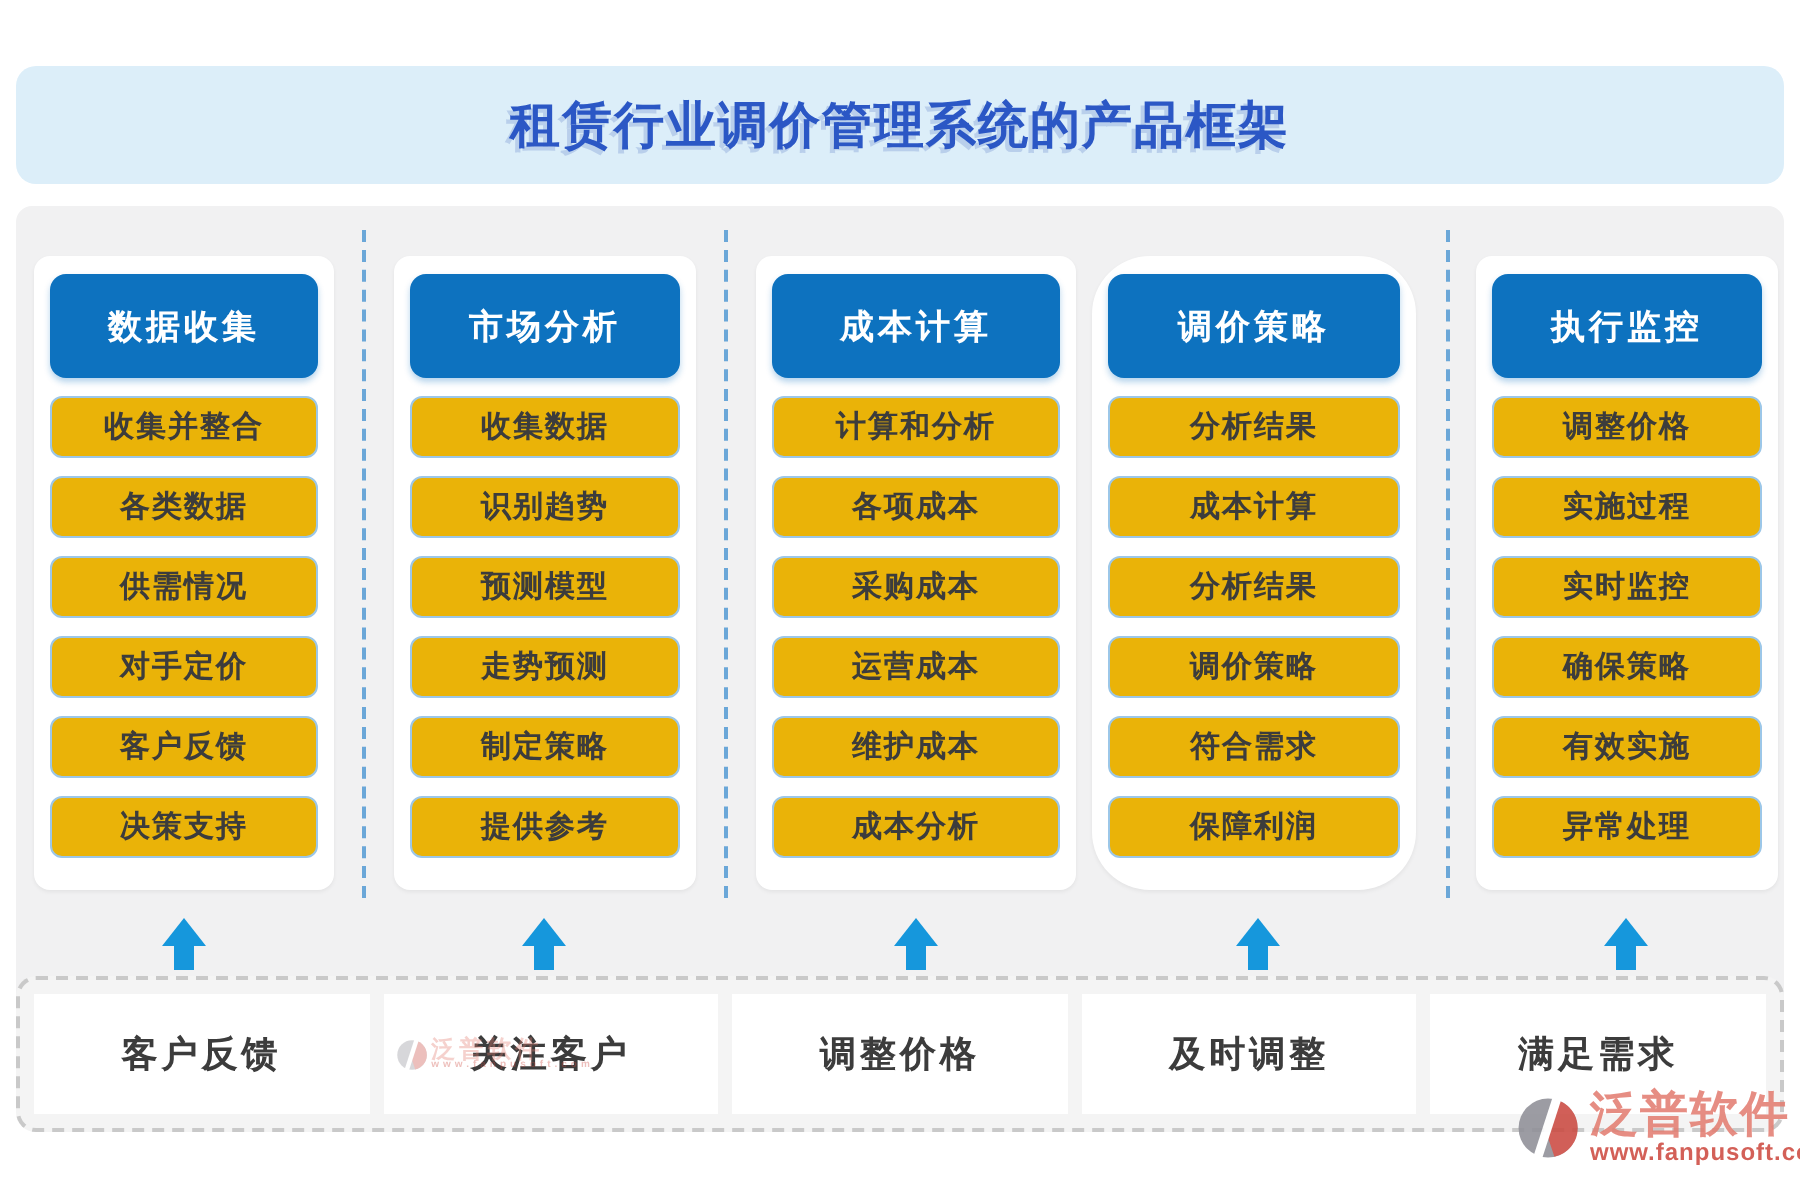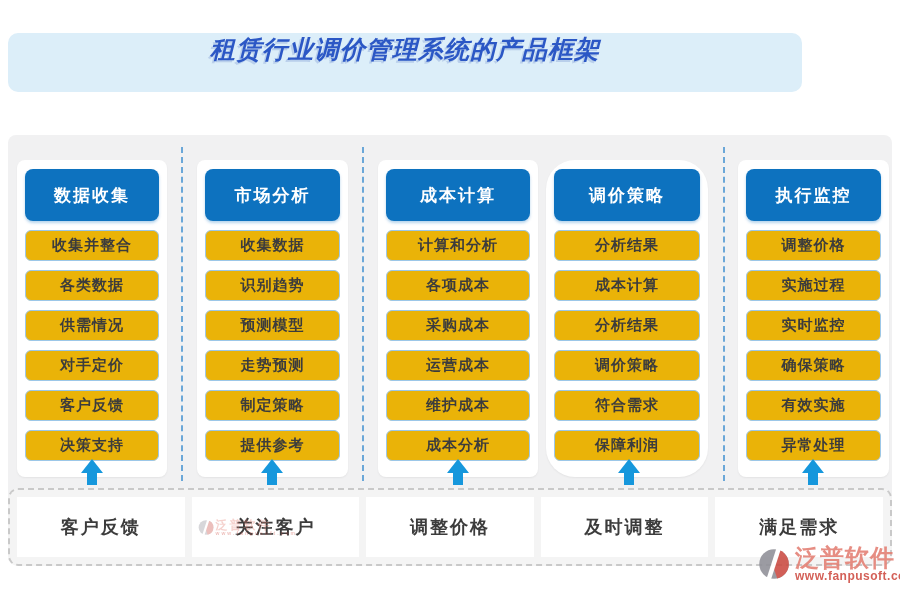--- a/index.html
+++ b/index.html
@@ -1,28 +1,28 @@
 <!DOCTYPE html>
 <html><head>
 <meta charset="utf-8">
 <style>
   * { margin:0; padding:0; box-sizing:border-box; }
   html,body { width:900px; height:600px; }
   body { font-family:"Liberation Sans","DejaVu Sans",sans-serif; background:#ffffff; }
   .page { position:relative; width:900px; height:600px; background:#ffffff; overflow:hidden; }
 
   
-  .banner { position:absolute; left:8px; top:33px; width:794px; height:59px;
-    background:#dceef9; border-radius:10px; display:flex; justify-content:center;font-style:italic; }
+  .banner { position:absolute; left:8px; top:33px; width:884px; height:59px;
+    background:#dceef9; border-radius:10px; display:flex; align-items:center; justify-content:center; }
   .banner .title { font-size:25px; font-weight:bold; color:#2b57c5; letter-spacing:1px;
     text-shadow:-2px 2px 0 rgba(120,150,210,0.35); }
 
   
   .main { position:absolute; left:8px; top:103px; width:884px; height:416px;
-    background:#f1f1f2; border-radius:8px;margin-top:32px; }
+    background:#f1f1f2; border-radius:8px; }
 
   .col { position:absolute; top:25px; height:317px; background:#ffffff; border-radius:8px;
     box-shadow:0 1px 2px rgba(0,0,0,0.06); padding:9px 8px 8px 8px;
     display:flex; flex-direction:column; gap:9px; }
   .col-header { height:52px; border-radius:8px; background:#0d72bf; color:#ffffff;
     font-size:17px; font-weight:bold; letter-spacing:2px;
     display:flex; align-items:center; justify-content:center;
     box-shadow:0 2px 3px rgba(13,114,191,0.3); }
   .col-item { height:31px; flex:0 0 31px; border:1px solid #9cc7e8; border-radius:6px; background:#eab308;
     color:#3c3c3c; font-size:15px; font-weight:bold; letter-spacing:1px;

